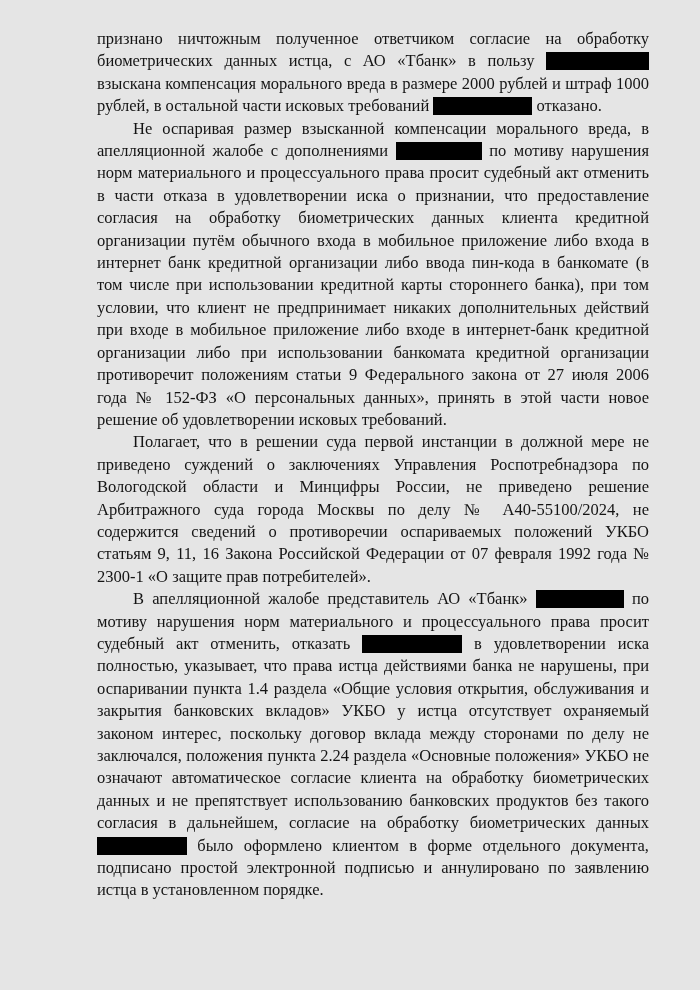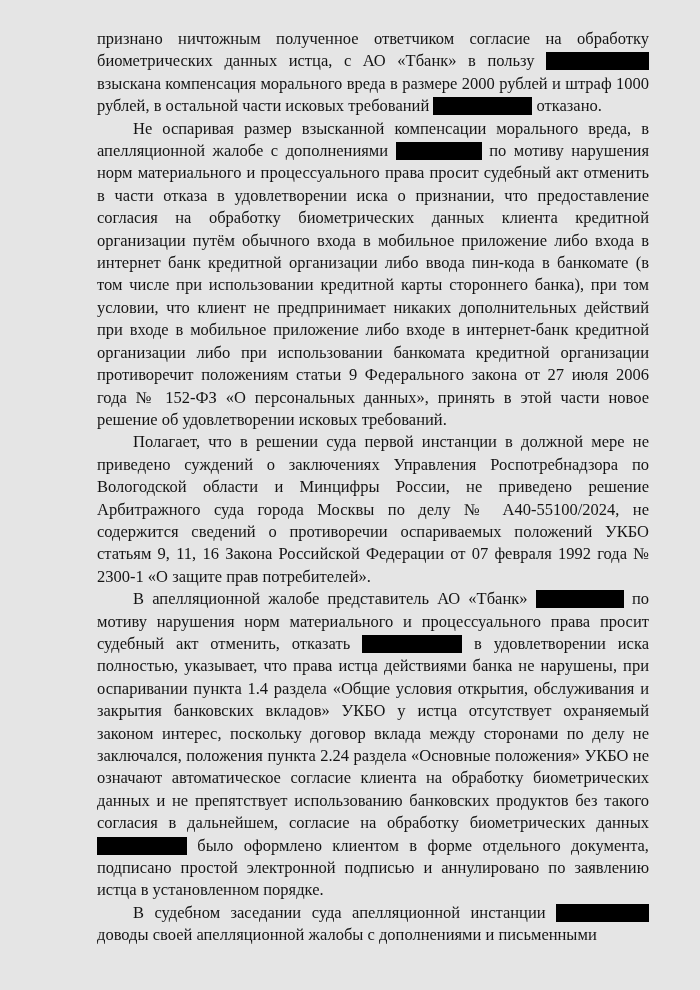--- a/index.html
+++ b/index.html
@@ -46,15 +46,14 @@
 </style>
 </head>
 <body>
 
 <div class="page">
   <div class="text-block" id="paragraphs">
       <p class="para"><span>признано ничтожным полученное ответчиком согласие на обработку биометрических данных истца, с АО «Тбанк» в пользу </span><span class="redaction" style="width: 103px;"></span><span> взыскана компенсация морального вреда в размере 2000 рублей и штраф 1000 рублей, в остальной части исковых требований </span><span class="redaction" style="width: 99px;"></span><span> отказано.</span></p>
       <p class="para indent"><span>Не оспаривая размер взысканной компенсации морального вреда, в апелляционной жалобе с дополнениями </span><span class="redaction" style="width: 86px;"></span><span> по мотиву нарушения норм материального и процессуального права просит судебный акт отменить в части отказа в удовлетворении иска о признании, что предоставление согласия на обработку биометрических данных клиента кредитной организации путём обычного входа в мобильное приложение либо входа в интернет банк кредитной организации либо ввода пин-кода в банкомате (в том числе при использовании кредитной карты стороннего банка), при том условии, что клиент не предпринимает никаких дополнительных действий при входе в мобильное приложение либо входе в интернет-банк кредитной организации либо при использовании банкомата кредитной организации противоречит положениям статьи 9 Федерального закона от 27 июля 2006 года № 152-ФЗ «О персональных данных», принять в этой части новое решение об удовлетворении исковых требований.</span></p>
       <p class="para indent"><span>Полагает, что в решении суда первой инстанции в должной мере не приведено суждений о заключениях Управления Роспотребнадзора по Вологодской области и Минцифры России, не приведено решение Арбитражного суда города Москвы по делу № А40-55100/2024, не содержится сведений о противоречии оспариваемых положений УКБО статьям 9, 11, 16 Закона Российской Федерации от 07 февраля 1992 года № 2300-1 «О защите прав потребителей».</span></p>
       <p class="para indent"><span>В апелляционной жалобе представитель АО «Тбанк» </span><span class="redaction" style="width: 88px;"></span><span> по мотиву нарушения норм материального и процессуального права просит судебный акт отменить, отказать </span><span class="redaction" style="width: 100px;"></span><span> в удовлетворении иска полностью, указывает, что права истца действиями банка не нарушены, при оспаривании пункта 1.4 раздела «Общие условия открытия, обслуживания и закрытия банковских вкладов» УКБО у истца отсутствует охраняемый законом интерес, поскольку договор вклада между сторонами по делу не заключался, положения пункта 2.24 раздела «Основные положения» УКБО не означают автоматическое согласие клиента на обработку биометрических данных и не препятствует использованию банковских продуктов без такого согласия в дальнейшем, согласие на обработку биометрических данных </span><span class="redaction" style="width: 90px;"></span><span> было оформлено клиентом в форме отдельного документа, подписано простой электронной подписью и аннулировано по заявлению истца в установленном порядке.</span></p>
-      <p class="para indent"><span>В судебном заседании суда апелляционной инстанции </span><span class="redaction" style="width: 93px;"></span><span> доводы своей апелляционной жалобы с дополнениями и письменными</span></p>
     </div>
 </div>
 
 </body></html>

